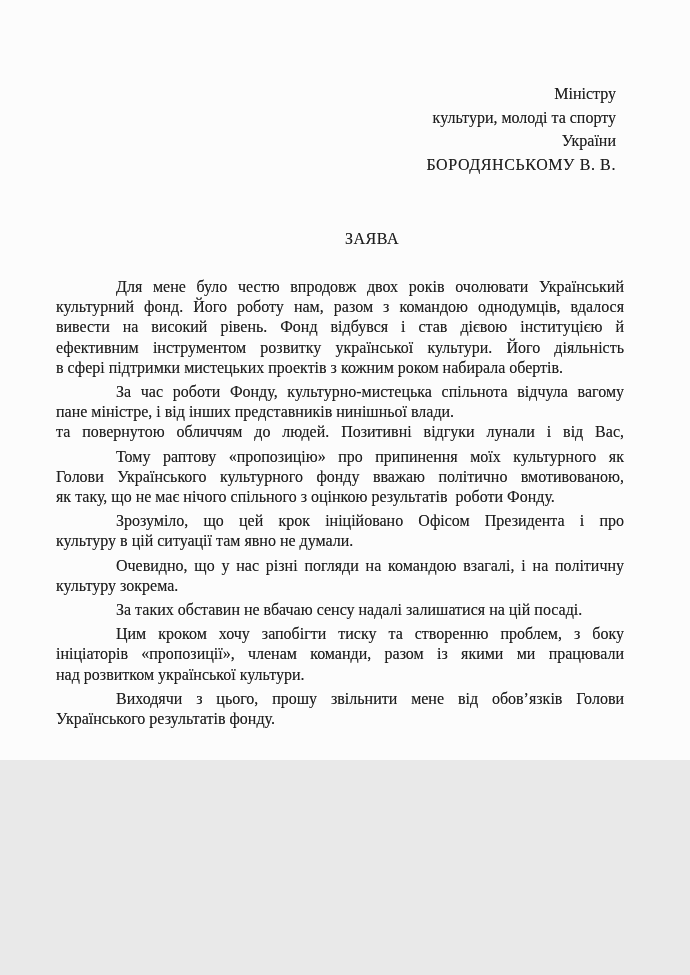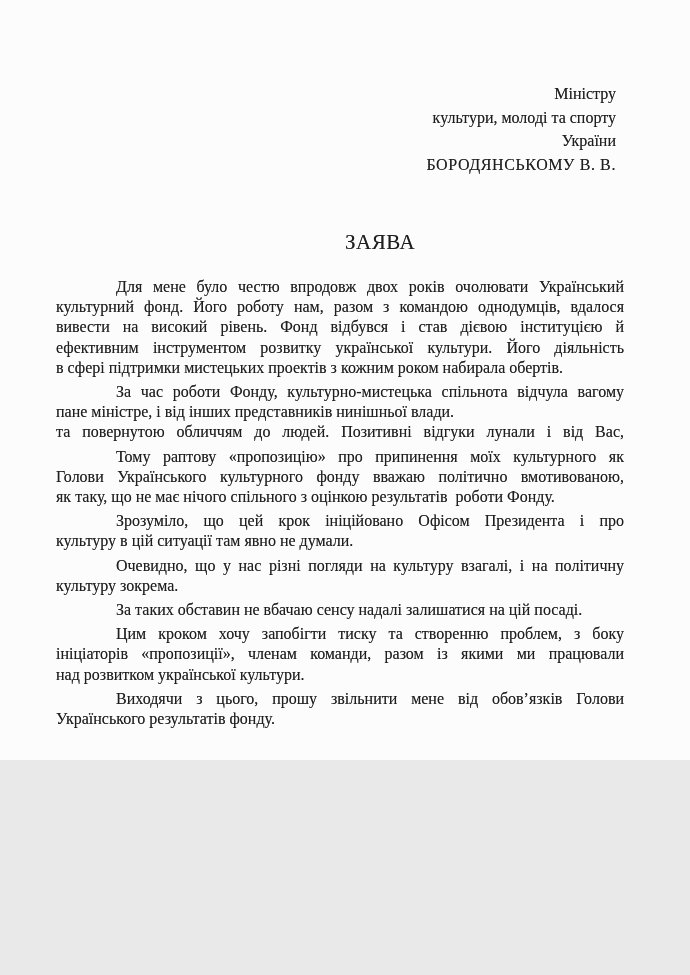--- a/index.html
+++ b/index.html
@@ -17,21 +17,21 @@
 
   .addressee{
     position:absolute; top:82px; right:74px;
     text-align:right; font-size:16px; line-height:23.5px;
     white-space:nowrap;
   }
   .addr-line.recipient{ letter-spacing:.6px; }
 
   .doc-title{
     position:absolute; left:345px; top:230px;
-    font-size:21px; letter-spacing:.5px; white-space:nowrap;
+    font-size:16px; letter-spacing:.5px; white-space:nowrap;
   }
 
   .body-text{
     position:absolute; left:56px; top:277px; width:568px;
     font-size:16px; line-height:20.2px;
   }
   .para{ margin:0 0 4px 0; }
   .line{ text-align:justify; text-align-last:justify; }
   .line.first{ text-indent:60px; }
   .line.last{ text-align-last:left; }
@@ -82,21 +82,21 @@
       <div class="para">
         <div class="line first">Тому раптову «пропозицію» про припинення моїх культурного як</div>
         <div class="line">Голови Українського культурного фонду вважаю політично вмотивованою,</div>
         <div class="line last">як таку, що не має нічого спільного з оцінкою результатів&nbsp; роботи Фонду.</div>
       </div>
       <div class="para">
         <div class="line first">Зрозуміло, що цей крок ініційовано Офісом Президента і про</div>
         <div class="line last">культуру в цій ситуації там явно не думали.</div>
       </div>
       <div class="para">
-        <div class="line first">Очевидно, що у нас різні погляди на культуру взагалі, і на політичну</div>
+        <div class="line first">Очевидно, що у нас різні погляди на командою взагалі, і на політичну</div>
         <div class="line last">культуру зокрема.</div>
       </div>
       <div class="para">
         <div class="line first last">За таких обставин не вбачаю сенсу надалі залишатися на цій посаді.</div>
       </div>
       <div class="para">
         <div class="line first">Цим кроком хочу запобігти тиску та створенню проблем, з боку</div>
         <div class="line">ініціаторів «пропозиції», членам команди, разом із якими ми працювали</div>
         <div class="line last">над розвитком української культури.</div>
       </div>

